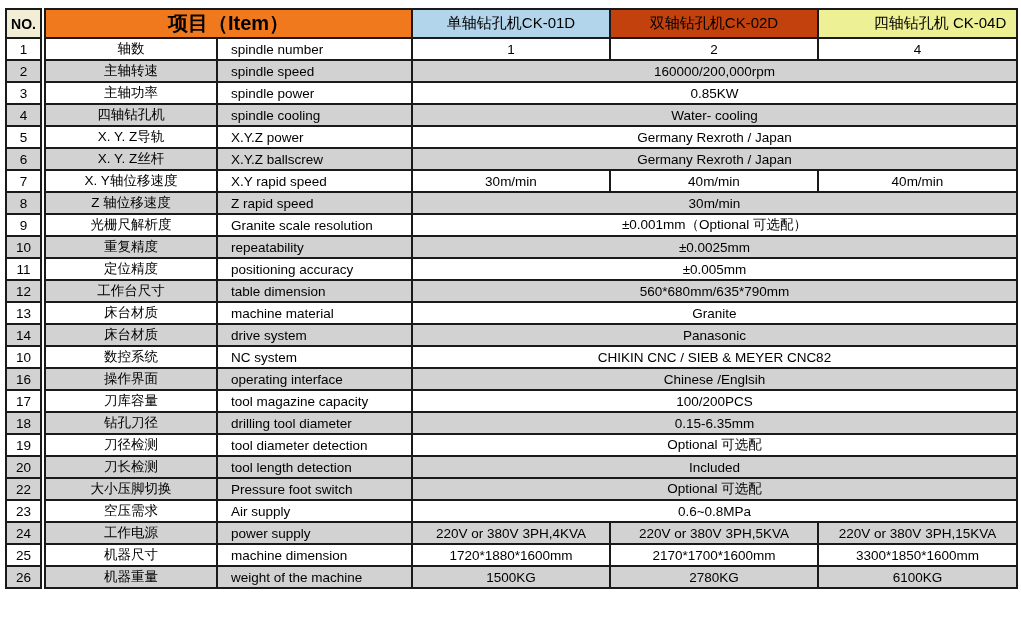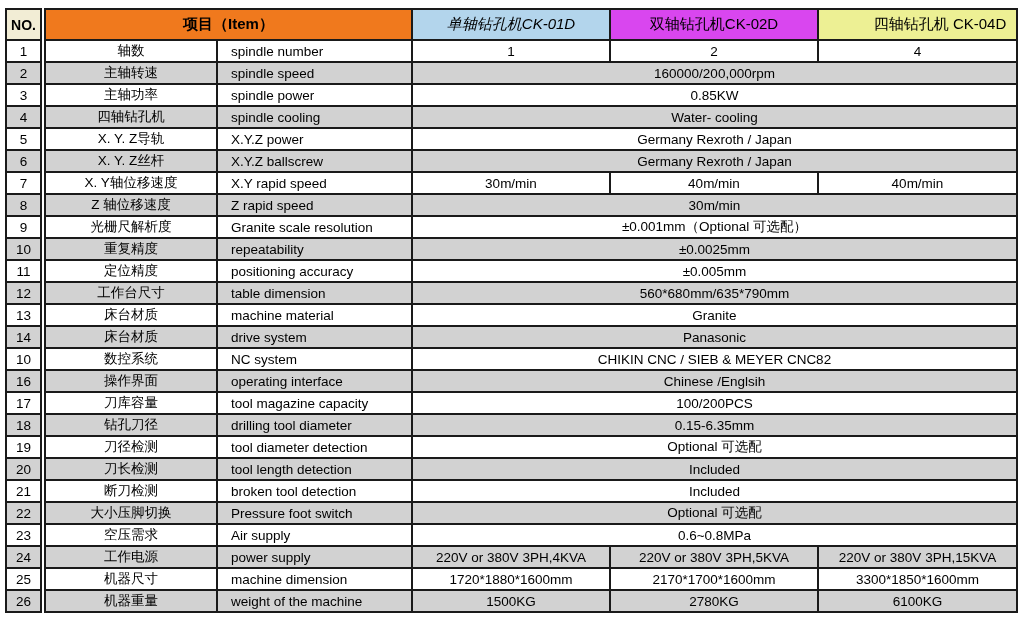--- a/index.html
+++ b/index.html
@@ -22,32 +22,32 @@
   #spec-table td, #spec-table th {
     border: 2px solid #1a1a1a;
     padding: 0 3px;
     font-size: 13.5px;
     font-weight: normal;
     text-align: center;
     vertical-align: middle;
     overflow: hidden;
     white-space: nowrap;
   }
-  #spec-table thead tr { height: 31px; }
+  #spec-table thead tr { height: 24px; }
   #spec-table tbody tr { height: 22px; }
   #spec-table td.spacer {
     border-top: hidden;
     border-bottom: hidden;
     border-left: none;
     border-right: none;
     background: #ffffff;
     padding: 0;
   }
   #spec-table th.no-h { font-weight: bold; font-size: 14px; }
-  #spec-table th.item-h { font-weight: bold; font-size: 15px; }
+  #spec-table th.item-h { font-weight: bold; font-size: 20px; }
   #spec-table th.machine-h { font-size: 15px; font-weight: normal; }
   #spec-table td.en { text-align: left; padding-left: 13px; }
   #spec-table tbody tr.alt td { background: #d2d2d2; }
   #spec-table tbody tr.alt td.spacer { background: #ffffff; }
   #spec-table tbody td { background: #ffffff; }
 </style>
 </head>
 <body>
 
 <table id="spec-table">
@@ -58,22 +58,22 @@
     <col style="width:195px">
     <col style="width:198px">
     <col style="width:208px">
     <col style="width:199px">
   </colgroup>
   <thead>
     <tr>
       <th class="no-h" style="background: rgb(242, 237, 213);">NO.</th>
       <td class="spacer"></td>
       <th class="item-h" colspan="2" style="background: rgb(240, 121, 29);">项目（Item）</th>
-      <th class="machine-h m0" style="background: rgb(179, 213, 236); font-style: italic;">单轴钻孔机CK-01D</th>
-      <th class="machine-h m1" style="background: #d946ef;">双轴钻孔机CK-02D</th>
+      <th class="machine-h m0" style="background: rgb(179, 213, 236);">单轴钻孔机CK-01D</th>
+      <th class="machine-h m1" style="background: #c2410c;">双轴钻孔机CK-02D</th>
       <th class="machine-h m2" style="background: rgb(237, 240, 148); padding-left: 48px;">四轴钻孔机 CK-04D</th>
     </tr>
   </thead>
   <tbody>
       <tr>
         <td>1</td>
         <td class="spacer"></td>
         <td>轴数</td>
         <td class="en">spindle number</td>
         <td>1</td>
@@ -208,27 +208,20 @@
         <td class="en">tool diameter detection</td>
         <td colspan="3">Optional 可选配</td>
       </tr>
       <tr class="alt">
         <td>20</td>
         <td class="spacer"></td>
         <td>刀长检测</td>
         <td class="en">tool length detection</td>
         <td colspan="3">Included</td>
       </tr>
-      <tr>
-        <td>21</td>
-        <td class="spacer"></td>
-        <td>断刀检测</td>
-        <td class="en">broken tool detection</td>
-        <td colspan="3">Included</td>
-      </tr>
       <tr class="alt">
         <td>22</td>
         <td class="spacer"></td>
         <td>大小压脚切换</td>
         <td class="en">Pressure foot switch</td>
         <td colspan="3">Optional 可选配</td>
       </tr>
       <tr>
         <td>23</td>
         <td class="spacer"></td>

